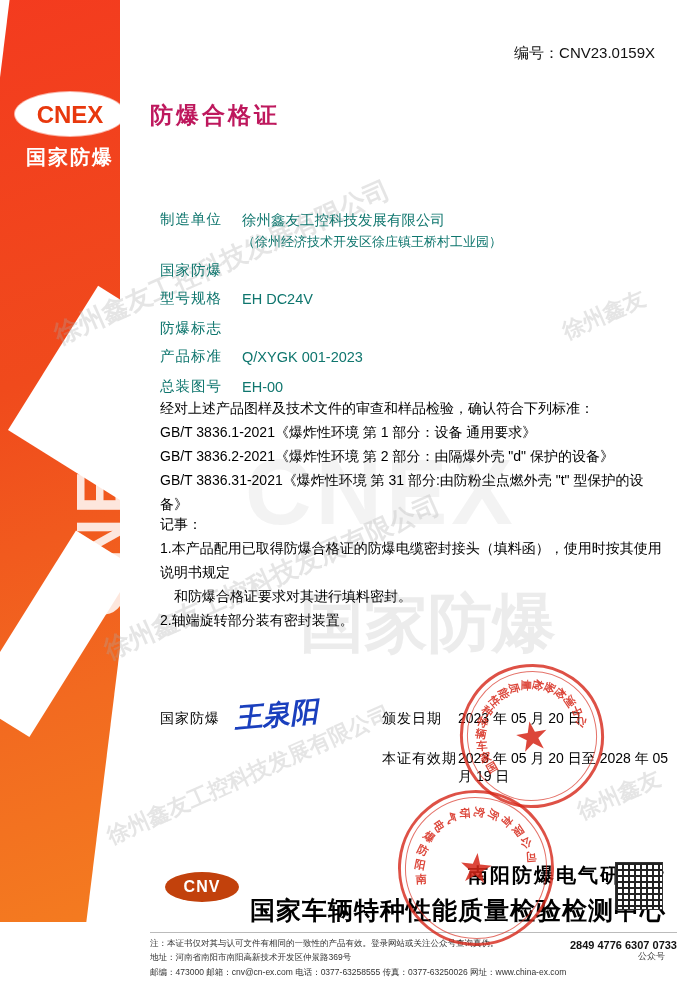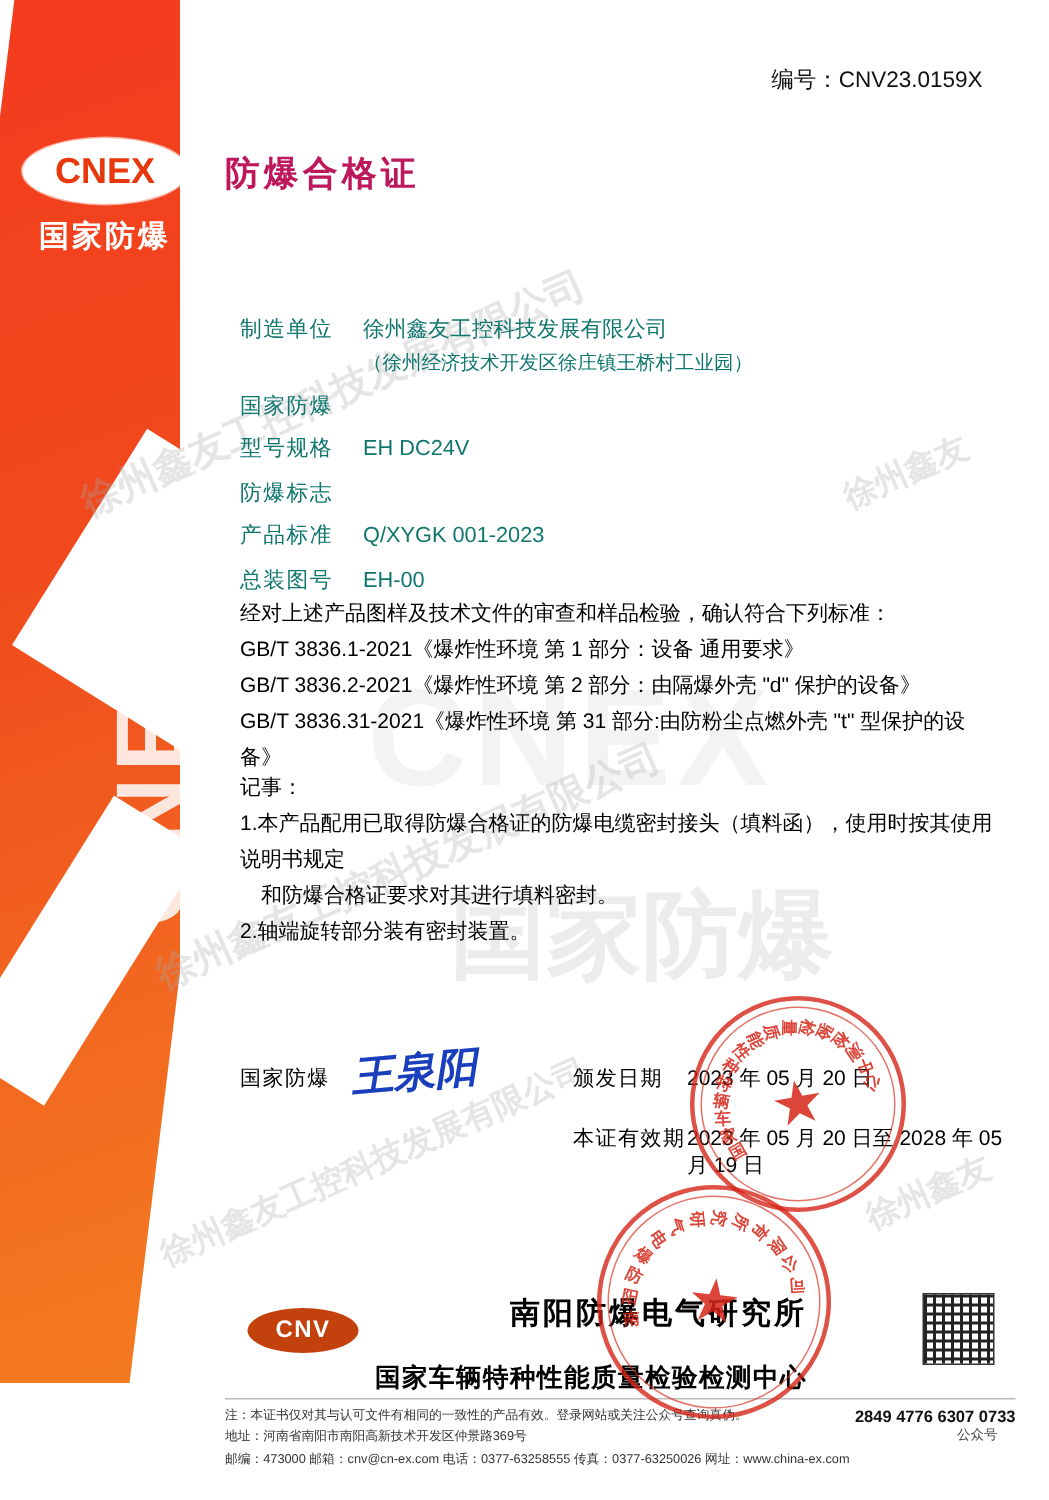--- a/index.html
+++ b/index.html
@@ -331,24 +331,24 @@
     z-index: 5;
     color: #000;
   }
   .footer-org .l1 {
     font-size: 20px;
     font-weight: bold;
     letter-spacing: 2px;
     text-align: right;
   }
   .footer-org .l2 {
-    font-size: 17px;
+    font-size: 25px;
     font-weight: bold;
     letter-spacing: 1px;
-    margin-top: 18px;
+    margin-top: 5px;
   }
   .qr {
     position: absolute;
     right: 36px;
     top: 862px;
     width: 46px;
     height: 46px;
     z-index: 5;
     background:
       linear-gradient(90deg, #222 2px, transparent 2px) 0 0/6px 6px,

